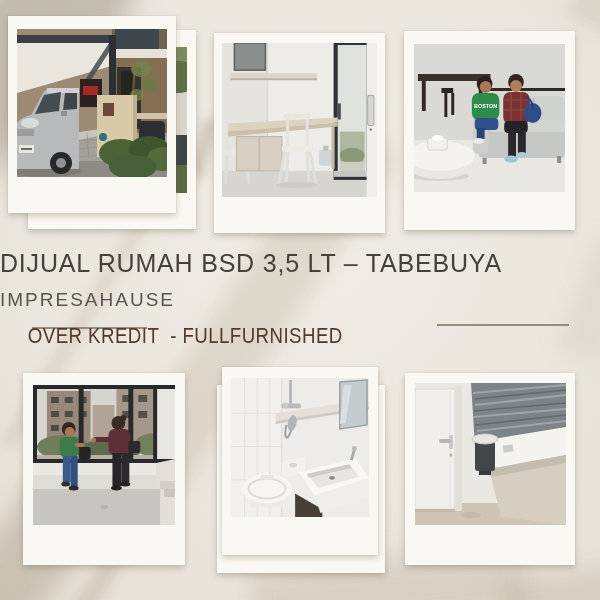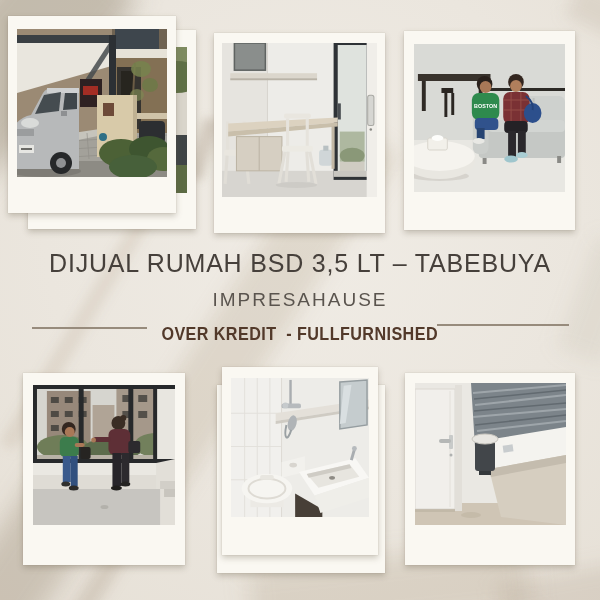--- a/index.html
+++ b/index.html
@@ -43,24 +43,24 @@
   .tr{left:404px;top:31px;width:171px;height:199px;}
   .tr .photo{left:10px;right:10px;top:13px;bottom:38px;}
   .bl{left:23px;top:373px;width:162px;height:192px;}
   .bl .photo{left:10px;right:10px;top:12px;bottom:40px;}
   .bm-back{left:217px;top:385px;width:168px;height:188px;z-index:1;}
   .bm-front{left:222px;top:367px;width:156px;height:188px;}
   .bm-front .photo{left:9px;right:9px;top:11px;bottom:38px;}
   .br{left:405px;top:373px;width:170px;height:192px;}
   .br .photo{left:10px;right:9px;top:10px;bottom:40px;}
 
-  .title-block{position:absolute;left:0;right:0;z-index:3;text-align:center;pointer-events:none;}
+  .title-block{position:absolute;left:0;right:0;z-index:3;pointer-events:none;}
   .t1{top:249px;font-size:25px;letter-spacing:.8px;color:#46403b;}
   .t2{top:289px;font-size:19px;letter-spacing:2px;color:#5a544e;}
-  .t3{top:323px;font-size:19px;font-weight:bold;color:#52392a;}
+  .t3{top:323px;font-size:22px;font-weight:normal;color:#52392a;}
   .t3 span{display:inline-block;transform:scaleX(.85);white-space:pre;letter-spacing:.5px;}
   .divider{position:absolute;height:1.5px;background:#978b7c;z-index:3;}
   .div-left {top:327px;left:32px; width:115px;}
   .div-right{top:324px;left:437px;width:132px;}
 </style>
 </head>
 <body>
 
 <div class="canvas">
 

